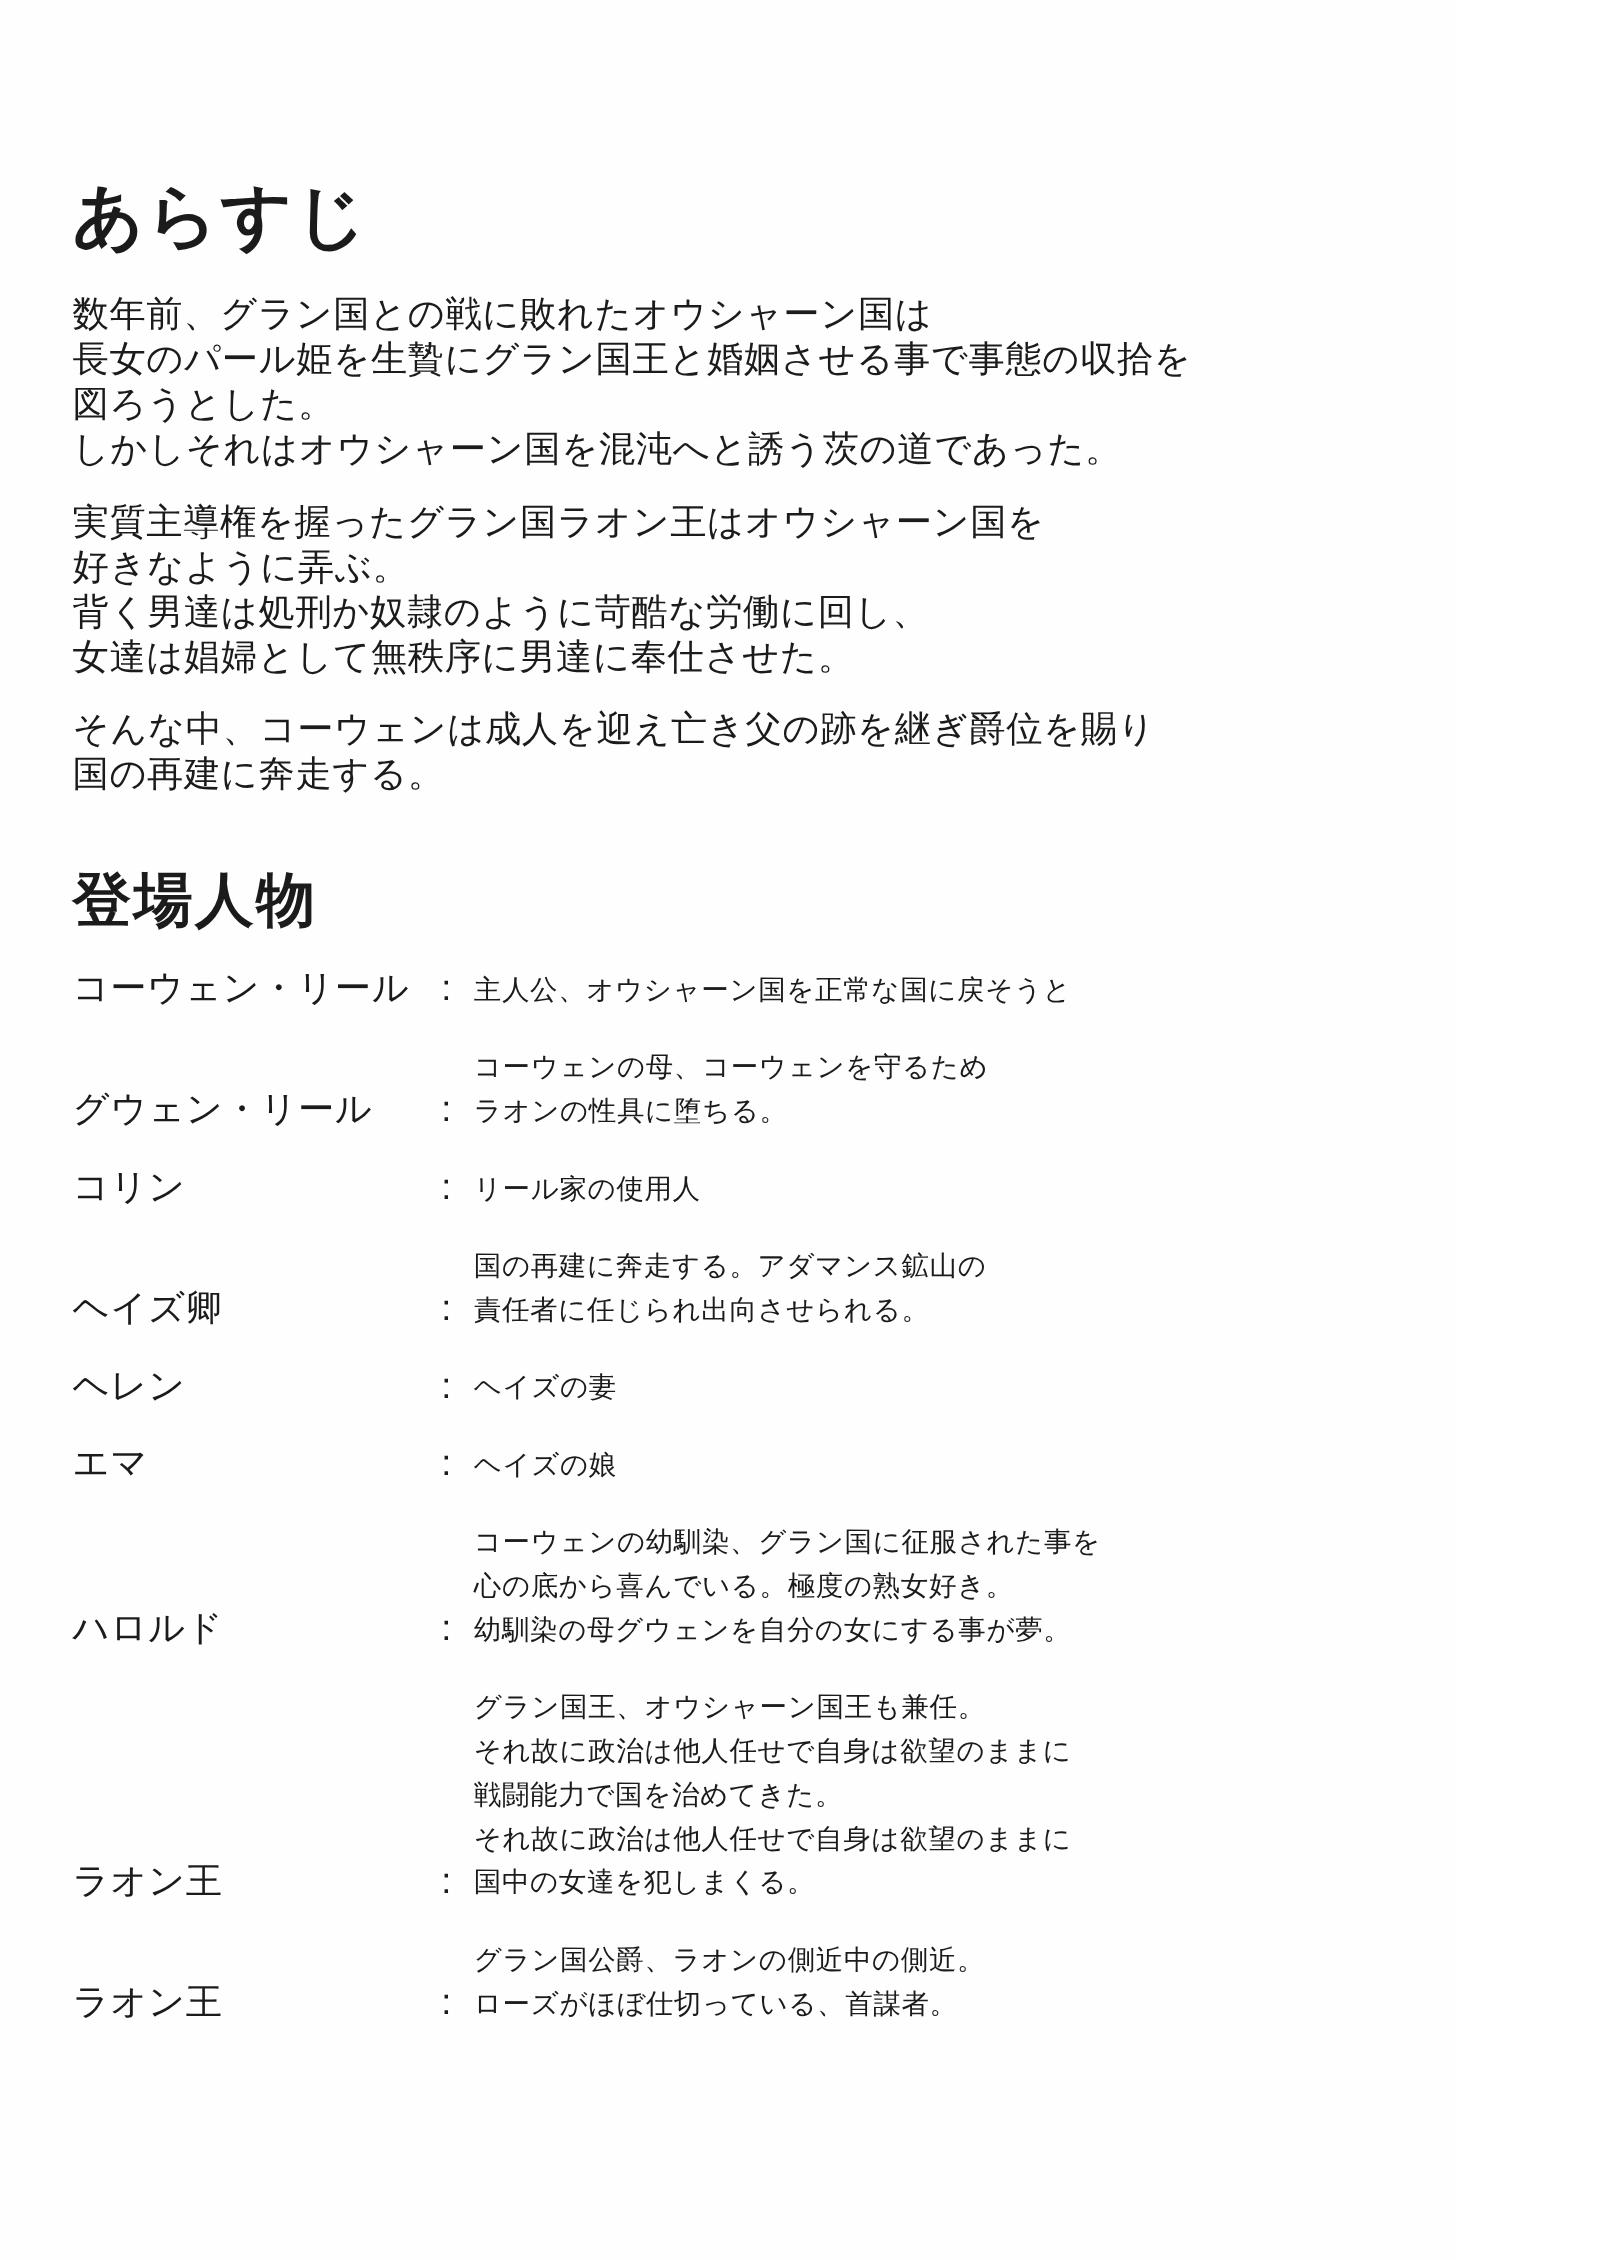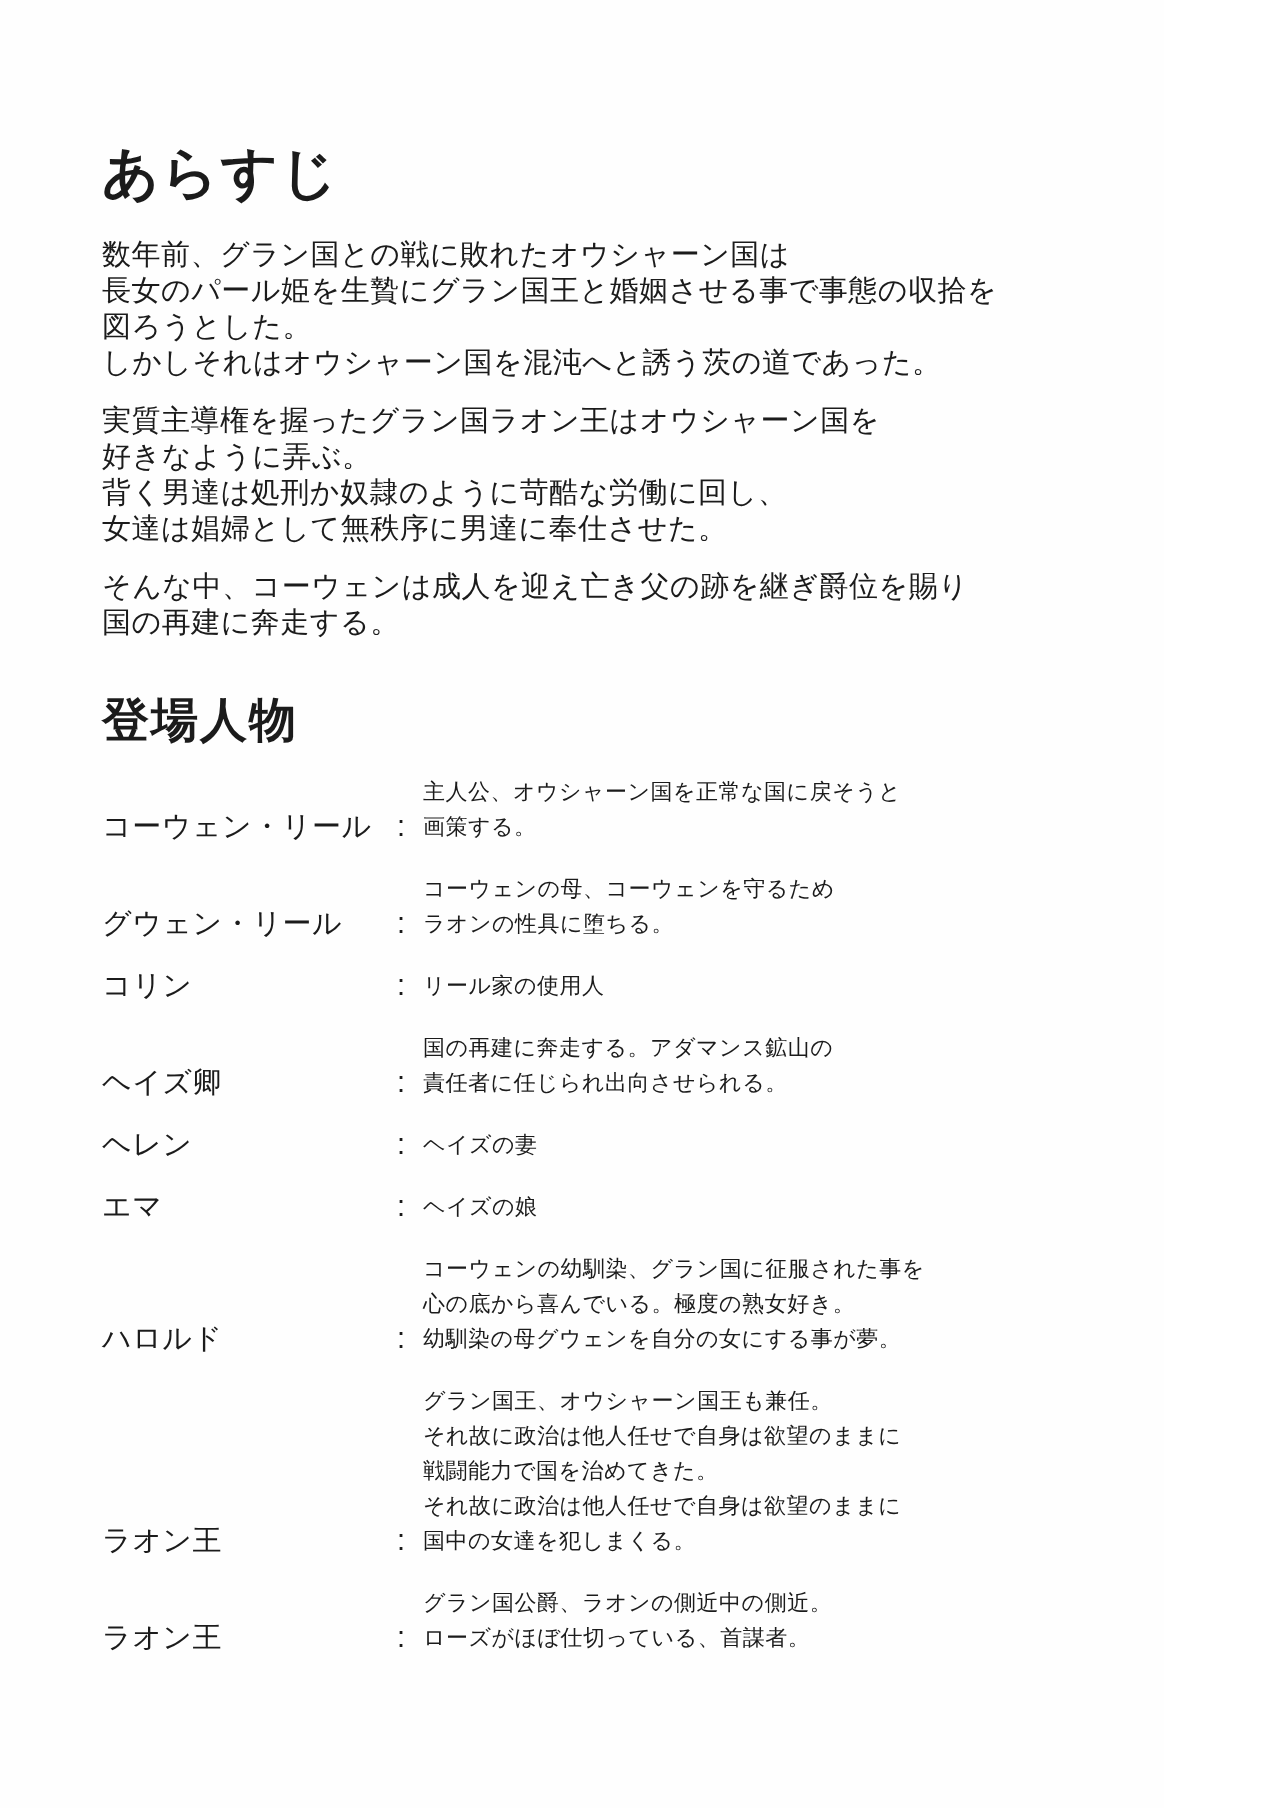--- a/index.html
+++ b/index.html
@@ -9,38 +9,39 @@
   }
   .page {
     position: relative;
     width: 1164px;
     height: 1808px;
     background: #fefefe;
     color: #1b1b1b;
     font-family: "Liberation Sans", "DejaVu Sans", sans-serif;
     overflow: hidden;
     box-sizing: border-box;
-    padding: 140px 90px 0 102px;
+    padding: 140px 90px 0 58px;
   }
   .doc-title {
     font-size: 56px;
     font-weight: 600;
     line-height: 66px;
     margin: 0 0 30px 0;
     letter-spacing: 2px;
   }
   .section-title {
     font-size: 47px;
     font-weight: 600;
     line-height: 56px;
     margin: 52px 0 26px 0;
     letter-spacing: 2px;
   }
   .para {
     margin: 0 0 22px 0;
+    font-family: Liberation Mono, monospace;
   }
   .para:first-of-type { margin-top: 0; }
   .tline {
     font-size: 29px;
     line-height: 36px;
     white-space: nowrap;
     letter-spacing: 0.5px;
   }
   .char-row {
     display: flex;
@@ -100,21 +101,20 @@
 
   <h2 class="section-title">登場人物</h2>
 
   <div class="char-list">
 
     <div class="char-row">
       <div class="char-name">コーウェン・リール</div>
       <div class="char-colon">:</div>
       <div class="char-desc">
         <div class="dline">主人公、オウシャーン国を正常な国に戻そうと</div>
-        <div class="dline">画策する。</div>
       </div>
     </div>
 
     <div class="char-row">
       <div class="char-name">グウェン・リール</div>
       <div class="char-colon">:</div>
       <div class="char-desc">
         <div class="dline">コーウェンの母、コーウェンを守るため</div>
         <div class="dline">ラオンの性具に堕ちる。</div>
       </div>

